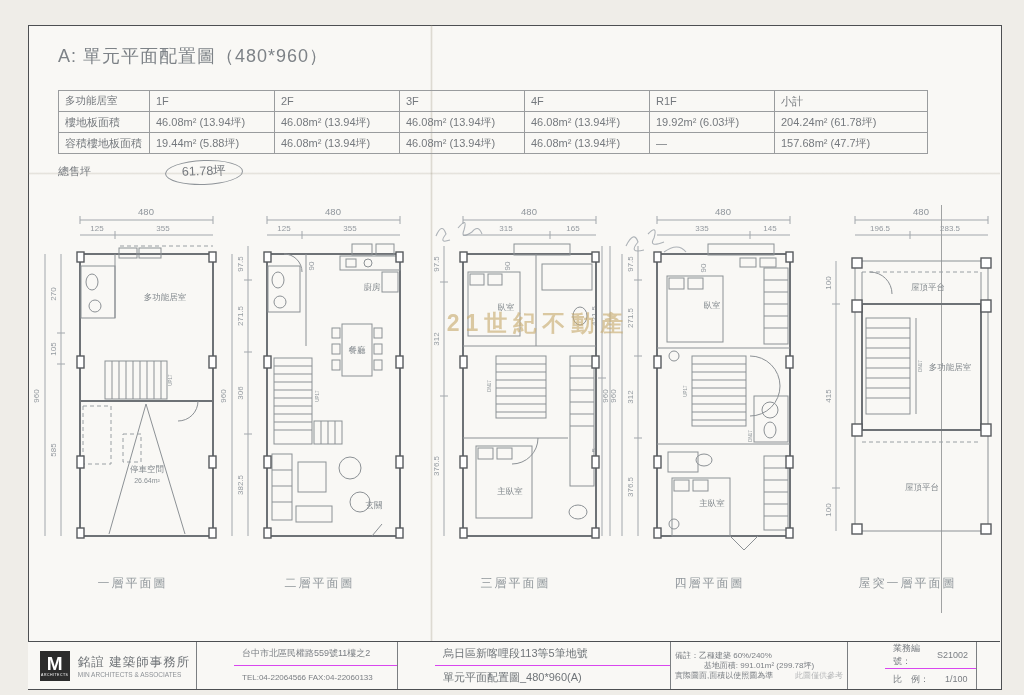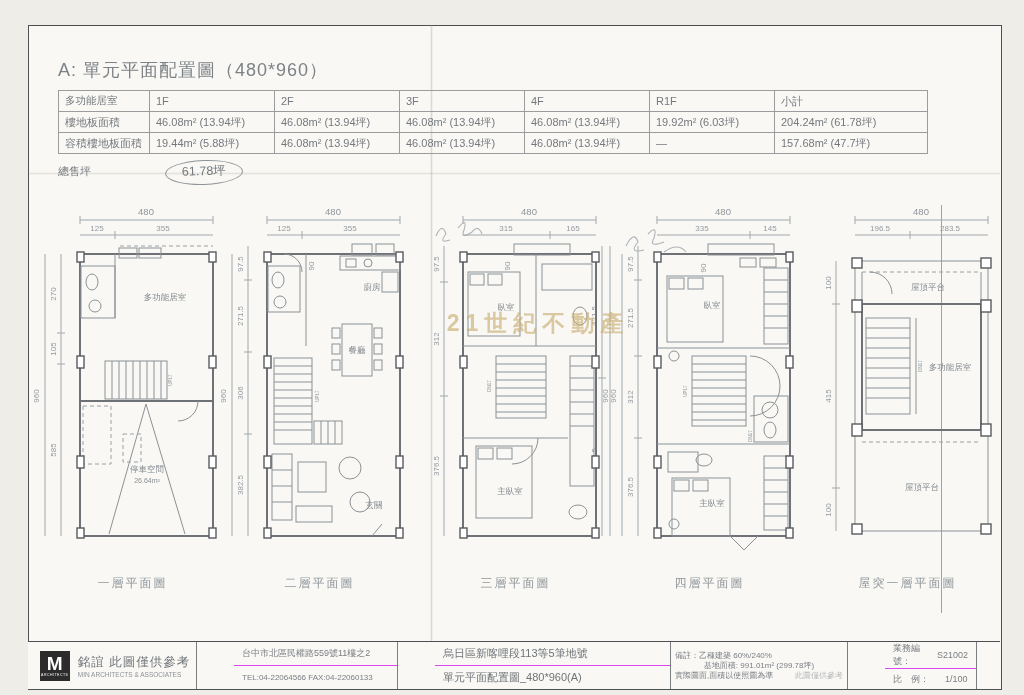--- a/index.html
+++ b/index.html
@@ -12,21 +12,21 @@
   .sheet{
     position:absolute;left:28px;top:25px;width:972px;height:663px;
     background:#f9f8f5;border:1.6px solid #4d4f52;
   }
   
   .fold-v1{position:absolute;left:430px;top:25px;width:3px;height:663px;background:linear-gradient(to right,rgba(160,150,130,.0),rgba(150,140,118,.28),rgba(160,150,130,0));}
   .fold-v2{position:absolute;left:941px;top:205px;width:1px;height:408px;background:rgba(90,92,95,.55);}
   .fold-h1{position:absolute;left:28px;top:172px;width:972px;height:3px;background:linear-gradient(to bottom,rgba(0,0,0,0),rgba(140,130,110,.18),rgba(0,0,0,0));}
 
   .page-title{
-    position:absolute;left:58px;top:58px;font-size:18px;letter-spacing:1px;color:#7d8287;
+    position:absolute;left:58px;top:44px;font-size:18px;letter-spacing:1px;color:#7d8287;
   }
 
   table.atable{
     position:absolute;left:58px;top:90px;border-collapse:collapse;
     font-size:11px;color:#75797e;
   }
   table.atable td,table.atable th{
     border:1px solid #9a9c9e;font-weight:normal;text-align:left;
     padding:1px 6px;height:18px;white-space:nowrap;
   }
@@ -551,21 +551,21 @@
   <div class="wm2">21世紀不動產</div>
 </div>
 
 <div class="tblock">
   <div class="tb-cell tb-logo">
     <div class="logo-box">
       <div class="logo-m">M</div>
       <div class="logo-cap">ARCHITECTS</div>
     </div>
     <div>
-      <div class="firm-cn">銘誼 此圖僅供參考</div>
+      <div class="firm-cn">銘誼 建築師事務所</div>
       <div class="firm-en">MIN ARCHITECTS &amp; ASSOCIATES</div>
     </div>
   </div>
   <div class="tb-cell tb-two tb-addr">
     <div class="tb-row">台中市北區民權路559號11樓之2</div>
     <div class="tb-row" style="font-size:8px;">TEL:04-22064566  FAX:04-22060133</div>
   </div>
   <div class="tb-cell tb-two tb-proj">
     <div class="tb-row">烏日區新喀哩段113等5筆地號</div>
     <div class="tb-row">單元平面配置圖_480*960(A)</div>

